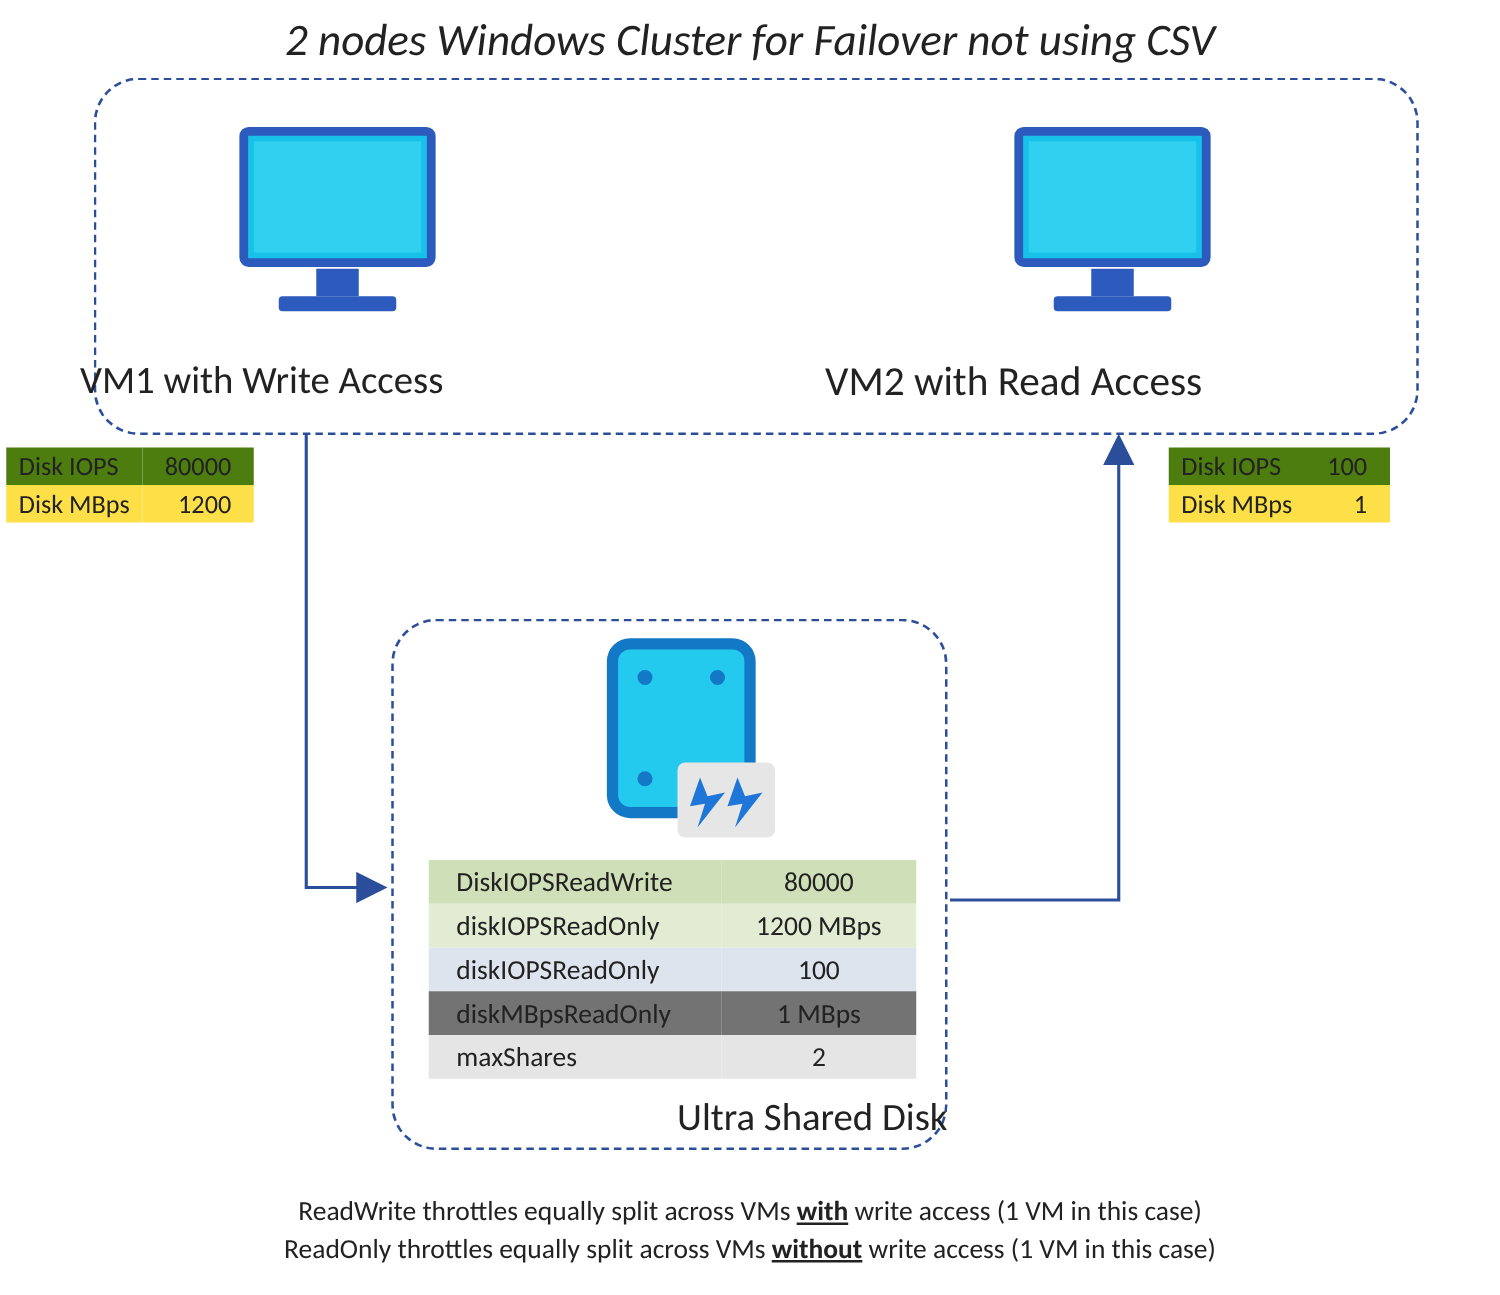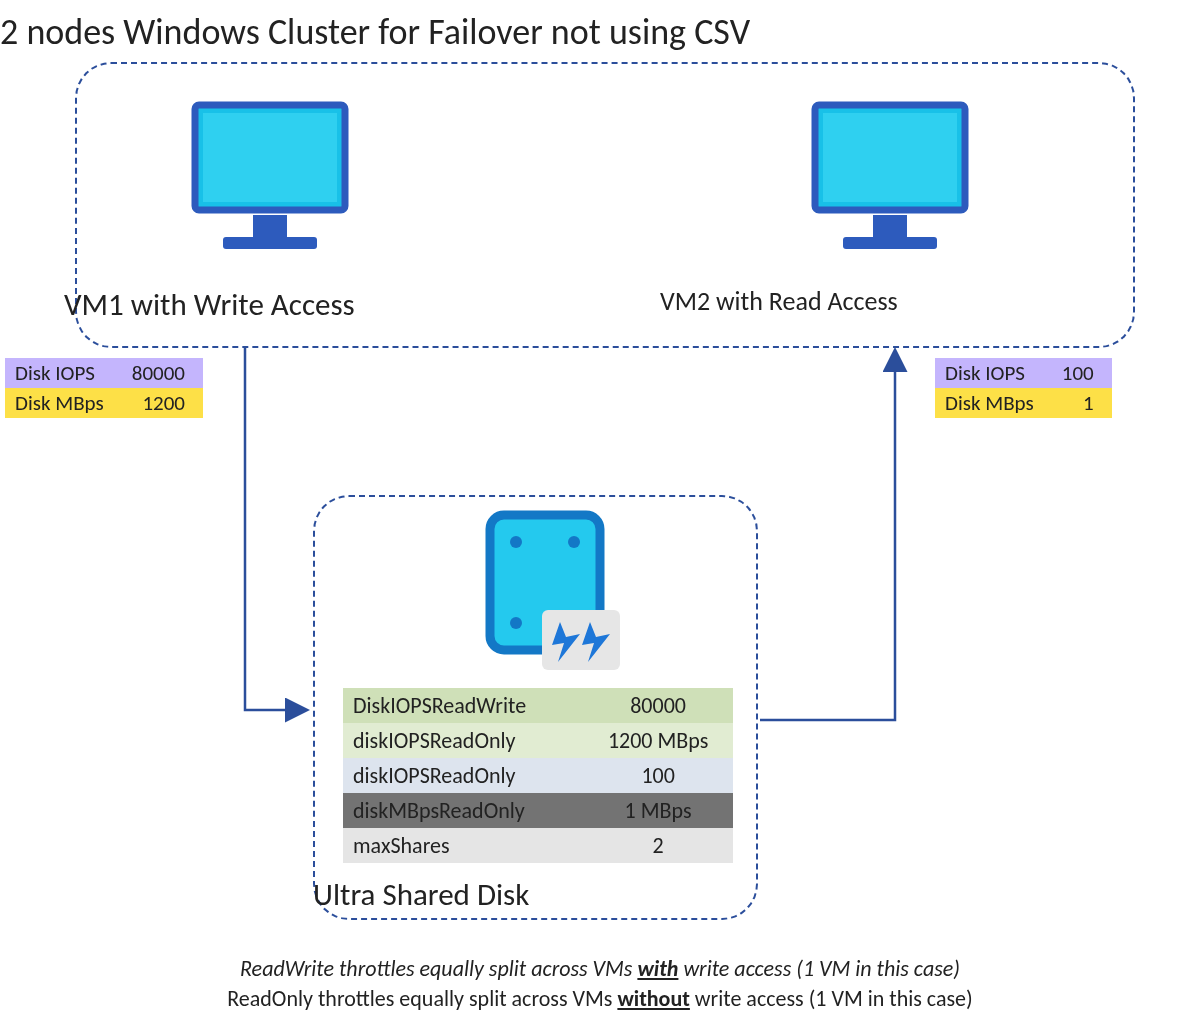--- a/index.html
+++ b/index.html
@@ -10,49 +10,50 @@
     color: #222;
     width: 1200px;
     height: 1036px;
     position: relative;
   }
   .title {
     position: absolute;
     top: 10px;
     left: 0;
     width: 1200px;
-    text-align: left;
+    text-align: center;
     font-size: 36px;
+    font-style: italic;
   }
   .cluster-box {
     position: absolute;
     left: 75px;
     top: 62px;
     width: 1060px;
     height: 286px;
     border: 2px dashed #2b4e9b;
     border-radius: 36px;
   }
   .vm-group {
     position: absolute;
     text-align: center;
   }
   .vm1-group { left: 130px; top: 95px; width: 280px; }
   .vm2-group { left: 750px; top: 95px; width: 280px; }
   .vm1-label-pos { position:absolute; left:64px; top:285px; font-size:31px;}
-  .vm2-label-pos { position:absolute; left:660px; top:285px; font-size:26px;}
+  .vm2-label-pos { position:absolute; left:660px; top:285px; font-size:33px;}
   .mini-table {
     position: absolute;
     border-collapse: collapse;
     font-size: 21px;
   }
   .mini-table td {
     padding: 2px 10px;
   }
-  .mini-table tr:nth-child(1) td { background: #c4b5fd; }
+  .mini-table tr:nth-child(1) td { background: #4d7c0f; }
   .mini-table tr:nth-child(2) td { background: #fde047; }
   .mini-table td:nth-child(2) { text-align: right; padding-left:18px; padding-right:18px;}
   .mini1 { left: 5px; top: 358px; }
   .mini2 { left: 935px; top: 358px; }
   
   .disk-box-border {
     position:absolute; left:313px; top:495px; width:445px; height:425px;
     border: 2px dashed #2b4e9b; border-radius:36px;
   }
 
@@ -61,42 +62,42 @@
     left: 480px; top: 510px;
   }
 
   .disk-table {
     position:absolute;
     left: 343px; top:688px;
     border-collapse: collapse;
     font-size: 22px;
     width: 390px;
   }
-  .disk-table td { padding: 4px 10px; }
+  .disk-table td { padding: 4px 22px; }
   .disk-table tr:nth-child(1) td { background: #cfe0b8; }
   .disk-table tr:nth-child(2) td { background: #e1ecd2; }
   .disk-table tr:nth-child(3) td { background: #dde4ee; margin-top: 27px; }
   .disk-table tr:nth-child(4) td { background: #737373; }
   .disk-table tr:nth-child(5) td { background: #e5e5e5; }
   .disk-table td:nth-child(2){ text-align:center; }
 
   .disk-label {
     position:absolute;
     left:313px; top:875px; width:445px;
-    text-align:left;
+    text-align:right;
     font-size:31px;
   }
 
   .footnote {
     position:absolute;
     left:0; width:1200px;
     text-align:center;
     font-size:22px;
   }
-  .foot1 { top: 955px; font-style: italic; }
+  .foot1 { top: 955px; }
   .foot2 { top: 985px; }
   .u { text-decoration: underline; font-weight:bold; }
 
   svg.arrow { position:absolute; overflow:visible; }
 </style>
 </head>
 <body>
 
 <div class="title">2 nodes Windows Cluster for Failover not using CSV</div>
 

